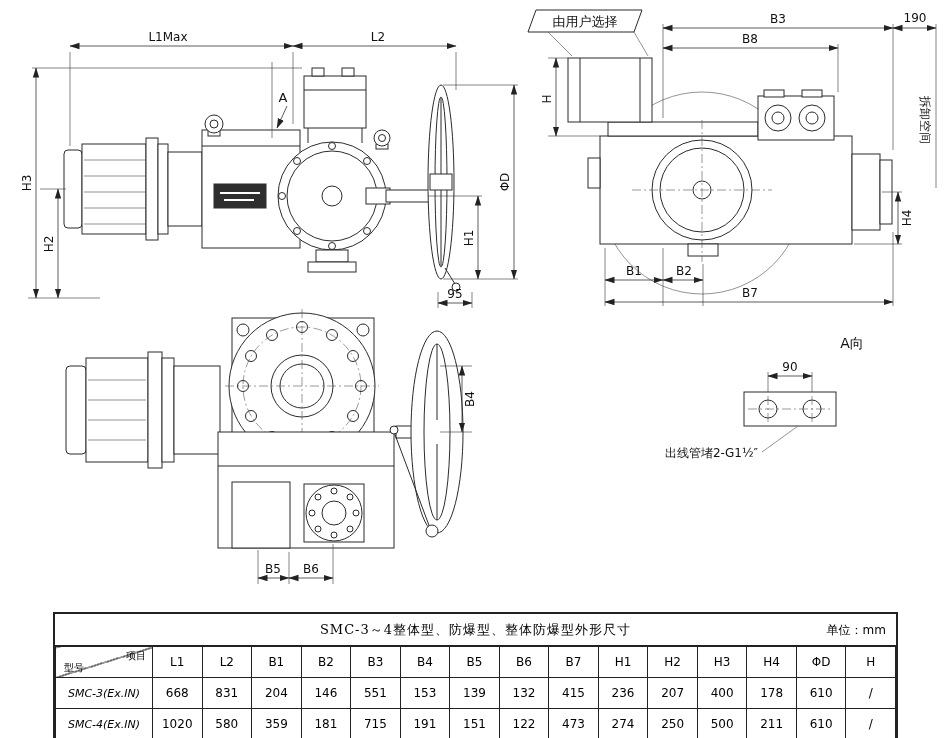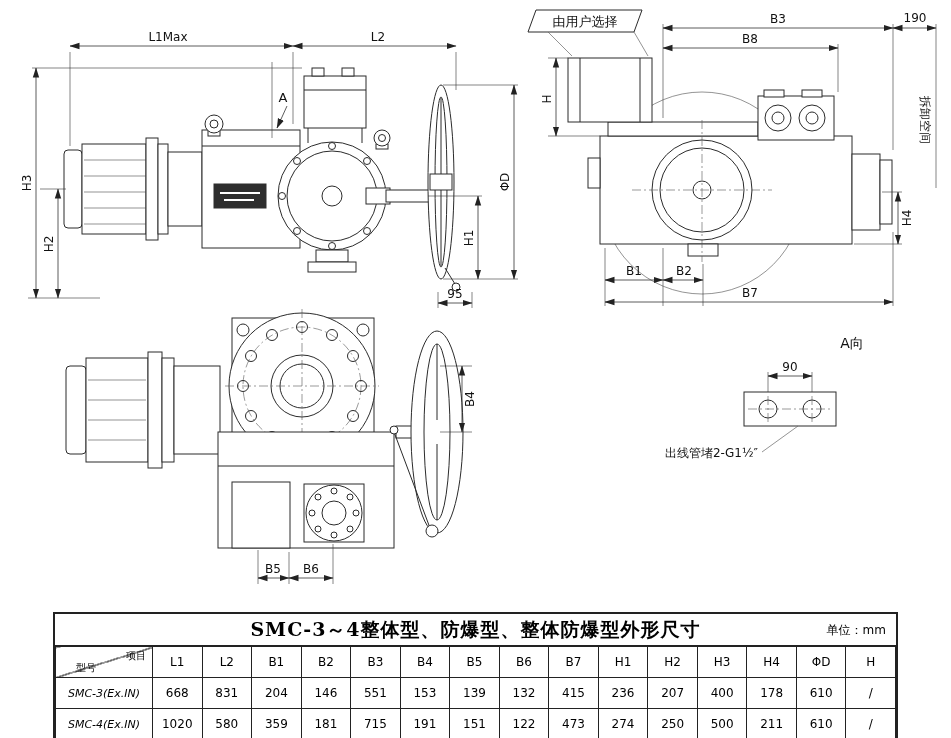--- a/index.html
+++ b/index.html
@@ -15,29 +15,29 @@
   .ext { fill:none; stroke:#333; stroke-width:0.6; }
   text { font-family:"DejaVu Sans", sans-serif; fill:#111; }
   .lt  { font-size:12px; }
   .lt13 { font-size:13px; }
   .lt14 { font-size:14px; }
 
   
   .dims-table { position:absolute; left:53px; top:612px; width:845px; border:2px solid #222; background:#fff; }
   .t-head { position:relative; height:32px; border-bottom:1px solid #222; }
   .t-title { position:absolute; inset:0; display:flex; align-items:center; justify-content:center;
-             font-size:19px; font-family:"DejaVu Serif", serif; letter-spacing:1px;font-weight:bold; }
+             font-size:13px; font-family:"DejaVu Serif", serif; letter-spacing:1px; }
   .t-unit  { position:absolute; right:10px; top:50%; transform:translateY(-50%); font-size:12px; }
   table.grid { width:100%; border-collapse:collapse; table-layout:fixed; }
   .grid td { border:1px solid #222; text-align:center; font-size:12px; height:24px; padding:8px; overflow:hidden; }
   .grid tr.hd td { height:28px; }
   td.corner { position:relative;
     background-image:linear-gradient(to bottom right, transparent calc(50% - 0.6px), #333 calc(50% - 0.6px), #333 calc(50% + 0.6px), transparent calc(50% + 0.6px)); }
   .corner .ct { position:absolute; top:2px; right:6px; font-size:10px; }
-  .corner .cb { position:absolute; bottom:2px; left:20px; font-size:10px; }
+  .corner .cb { position:absolute; bottom:2px; left:8px; font-size:10px; }
   td.model { font-size:11px;font-style:italic; }
 </style>
 </head>
 <body>
 
 <div class="stage">
 
 <svg class="drawing" width="951" height="600" viewBox="0 0 951 600">
   <defs>
     <marker id="arr" viewBox="0 0 10 10" refX="9.5" refY="5" markerWidth="10" markerHeight="10" orient="auto-start-reverse" markerUnits="userSpaceOnUse">

